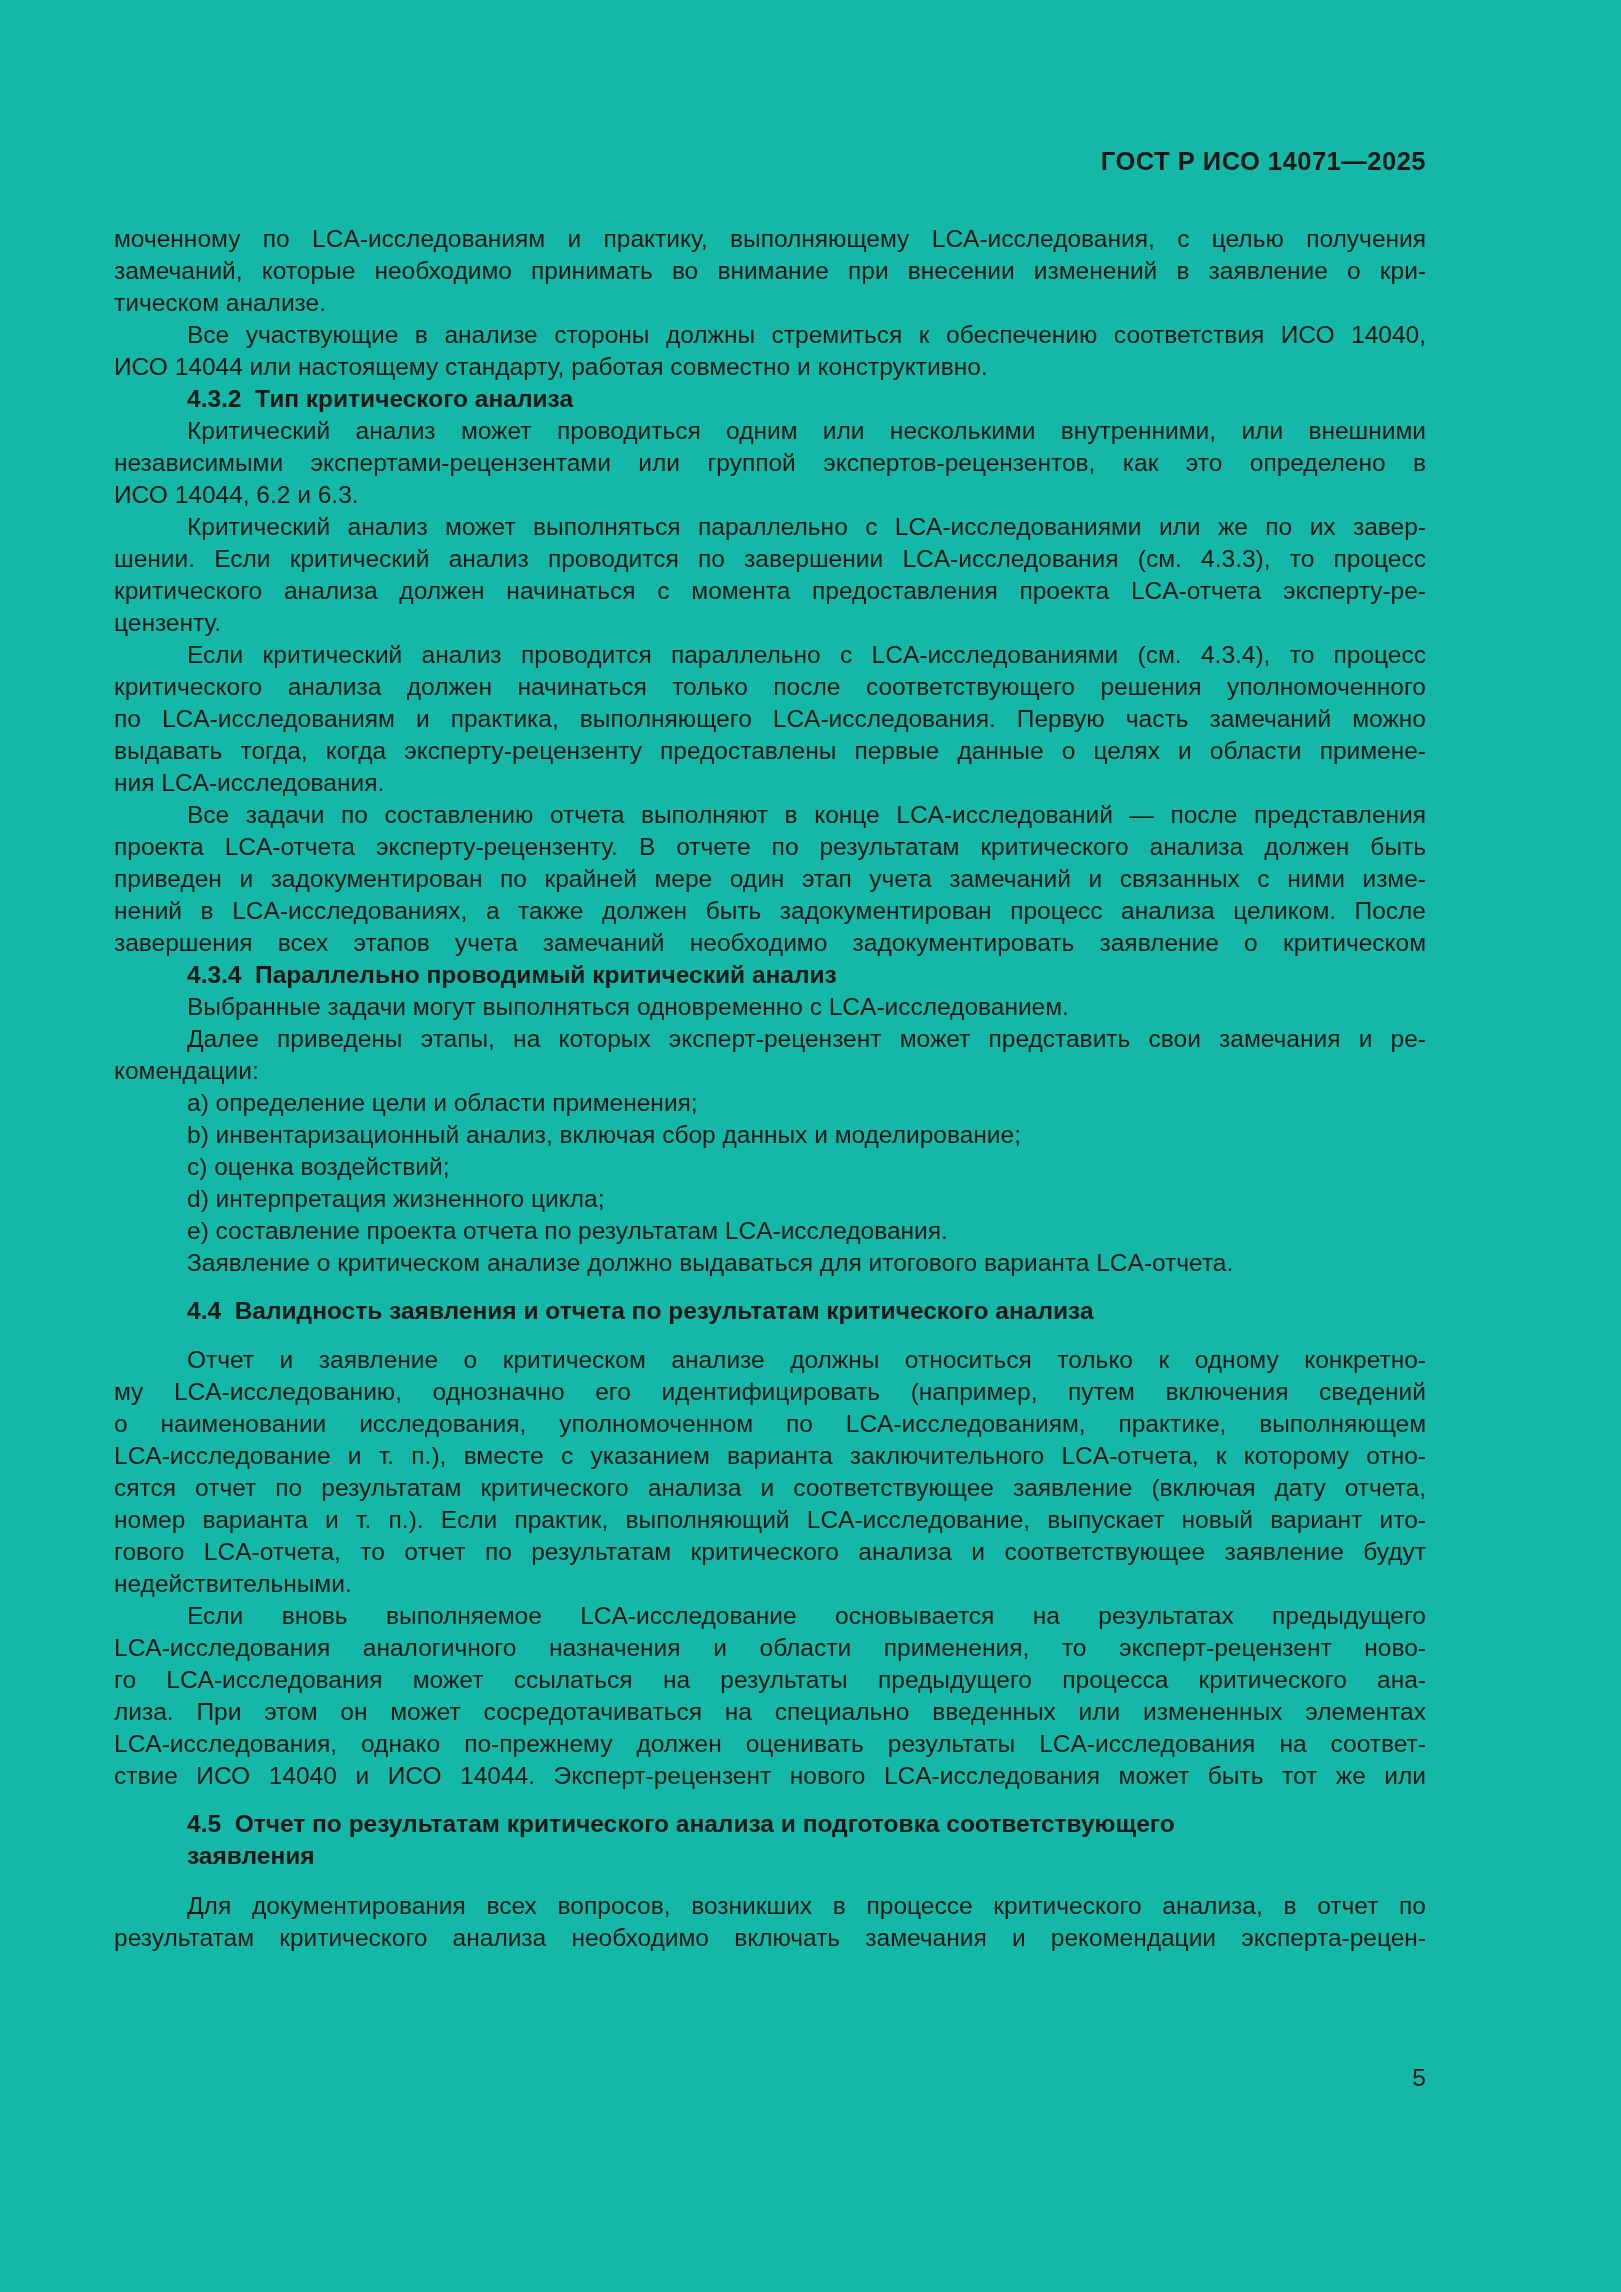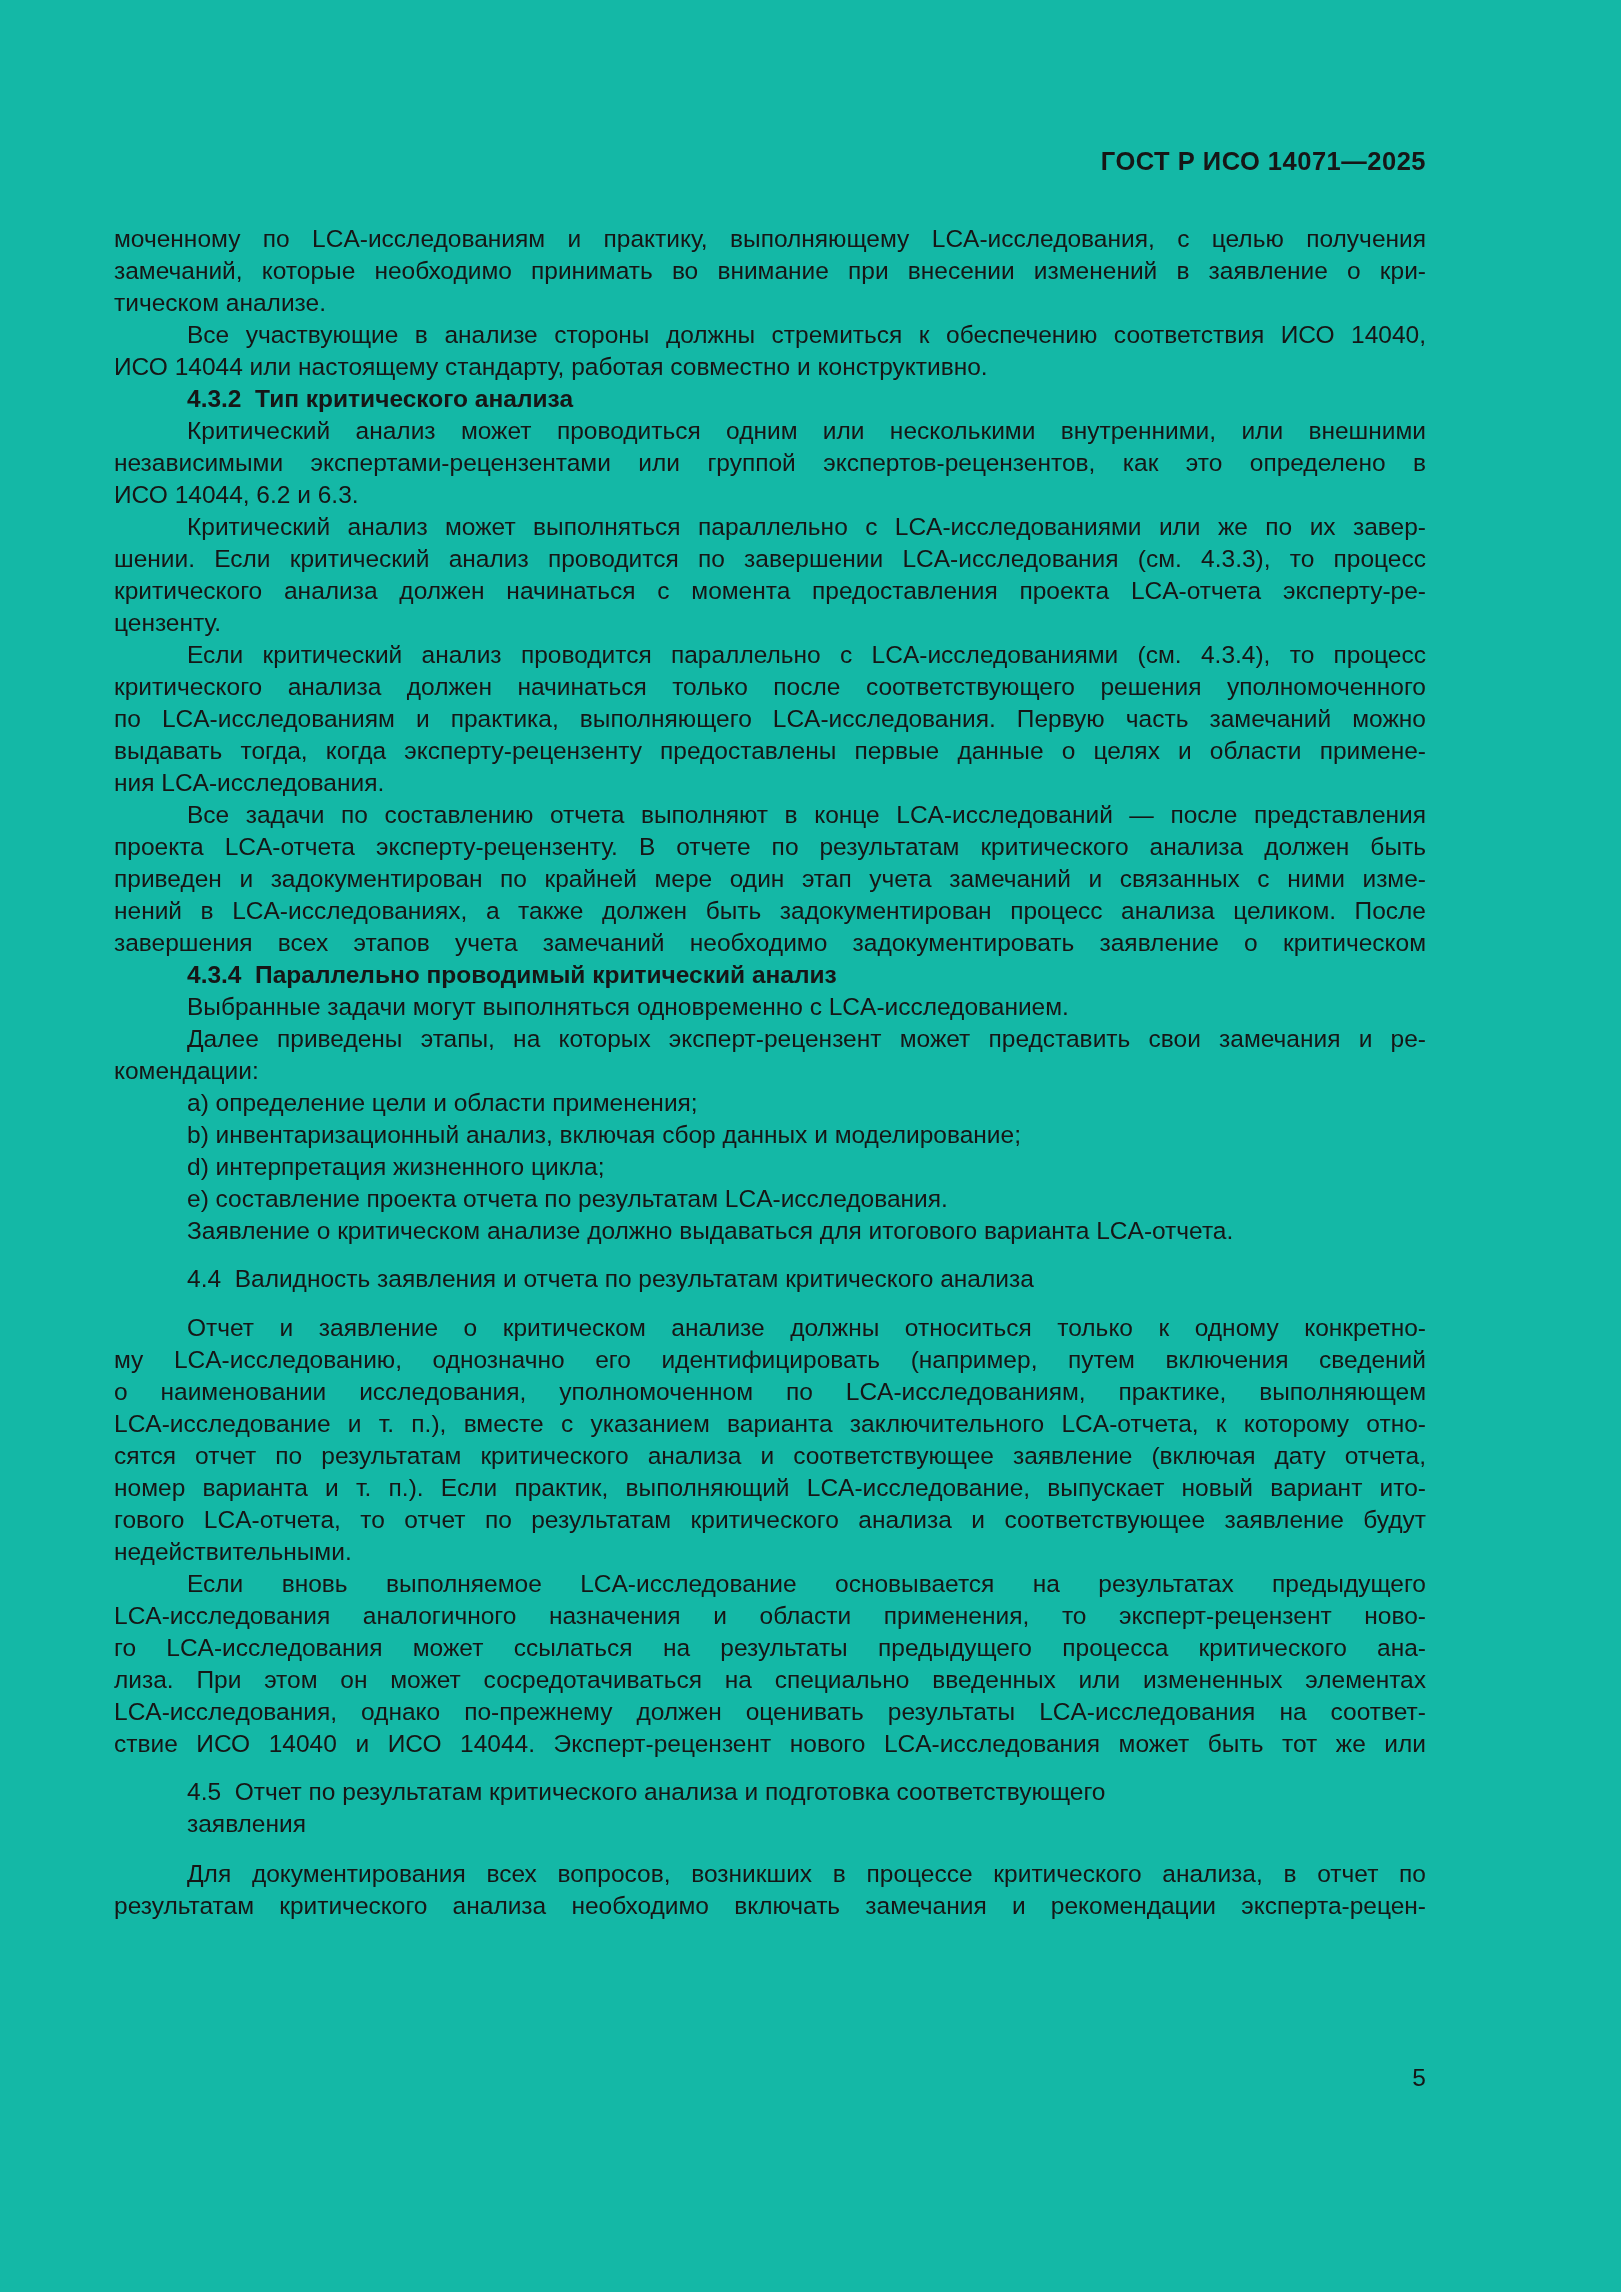--- a/index.html
+++ b/index.html
@@ -44,21 +44,21 @@
   }
   
   .line.indent { padding-left: 73px; }
   
   .h3 {
     font-weight: bold;
     padding-left: 73px;
   }
   
   .h2 {
-    font-weight: normal;
+    font-weight: bold;
     padding-left: 73px;
     margin: 15.7px 0 17.6px 0;
   }
   
   .li { padding-left: 73px; }
   .page-num {
     position: absolute;
     top: 2062px;
     left: 114px;
     width: 1312px;
@@ -121,20 +121,23 @@
         <div class="line j indent">Далее приведены этапы, на которых эксперт-рецензент может представить свои замечания и ре-</div>
         <div class="line">комендации:</div>
       </div>
       <div class="block li">
         <div class="line">a) определение цели и области применения;</div>
       </div>
       <div class="block li">
         <div class="line">b) инвентаризационный анализ, включая сбор данных и моделирование;</div>
       </div>
       <div class="block li">
+        <div class="line">c) оценка воздействий;</div>
+      </div>
+      <div class="block li">
         <div class="line">d) интерпретация жизненного цикла;</div>
       </div>
       <div class="block li">
         <div class="line">e) составление проекта отчета по результатам LCA-исследования.</div>
       </div>
       <div class="block p">
         <div class="line indent">Заявление о критическом анализе должно выдаваться для итогового варианта LCA-отчета.</div>
       </div>
       <div class="block h2">
         <div class="line">4.4&nbsp; Валидность заявления и отчета по результатам критического анализа</div>

